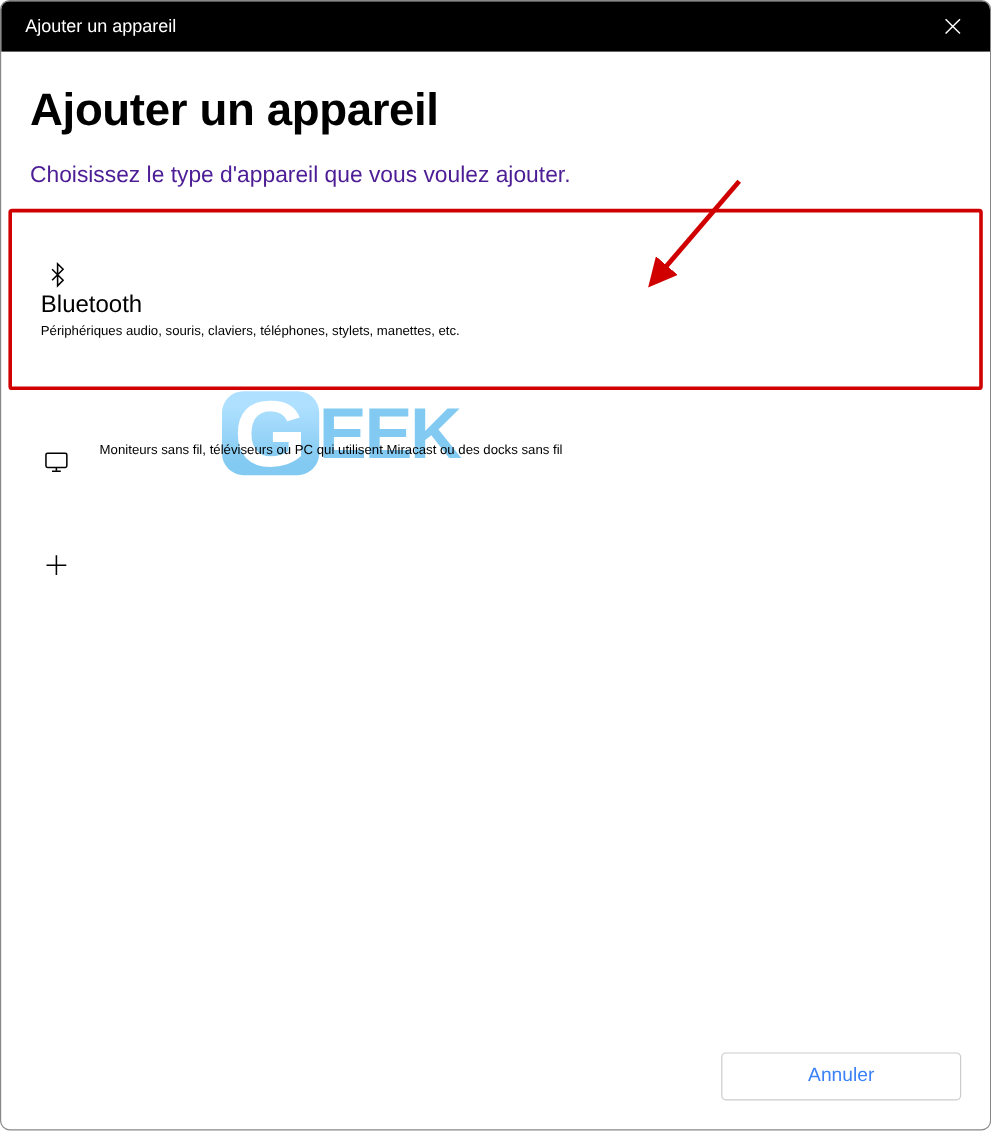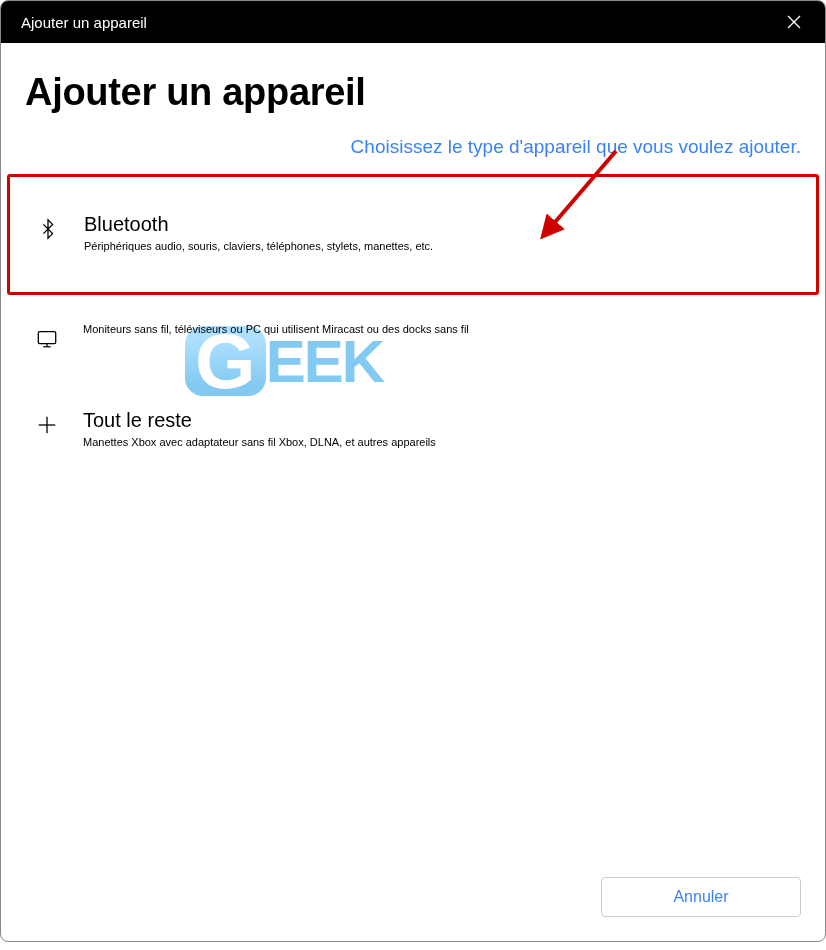--- a/index.html
+++ b/index.html
@@ -59,42 +59,43 @@
     }
     .page-title {
       font-size: 38px;
       font-weight: 600;
       color: #000;
       margin-bottom: 22px;
       letter-spacing: -0.3px;
     }
     .subtitle {
       font-size: 19px;
-      color: #3b82f6;
+      color: #4c1d95;
       margin-bottom: 16px;
       font-weight: 400;
-      text-align: right;
     }
     .options {
       display: flex;
       flex-direction: column;
     }
     .option {
       display: flex;
       align-items: flex-start;
       padding: 28px 8px;
       cursor: pointer;
       position: relative;
     }
     .option.highlighted {
       border: 3px solid #d10000;
       border-radius: 3px;
       margin-left: -18px;
       margin-right: -18px;
       padding: 36px 24px 40px 24px;
+      margin-bottom: 16px;
+      flex-direction: column;
     }
     .option-icon {
       width: 28px;
       height: 28px;
       flex-shrink: 0;
       display: flex;
       align-items: center;
       justify-content: center;
       margin-right: 22px;
       margin-top: 2px;
@@ -247,24 +248,20 @@
         </div>
       </div>
 
       <div class="option">
         <div class="option-icon">
           <svg viewBox="0 0 24 24">
             <line x1="12" y1="3" x2="12" y2="21"></line>
             <line x1="3" y1="12" x2="21" y2="12"></line>
           </svg>
         </div>
-        <div class="option-text">
-          <div class="option-title">Tout le reste</div>
-          <div class="option-desc">Manettes Xbox avec adaptateur sans fil Xbox, DLNA, et autres appareils</div>
-        </div>
       </div>
 
     </div>
 
     <div class="footer">
       <button class="cancel-btn">Annuler</button>
     </div>
 
   </div>
 </div>

